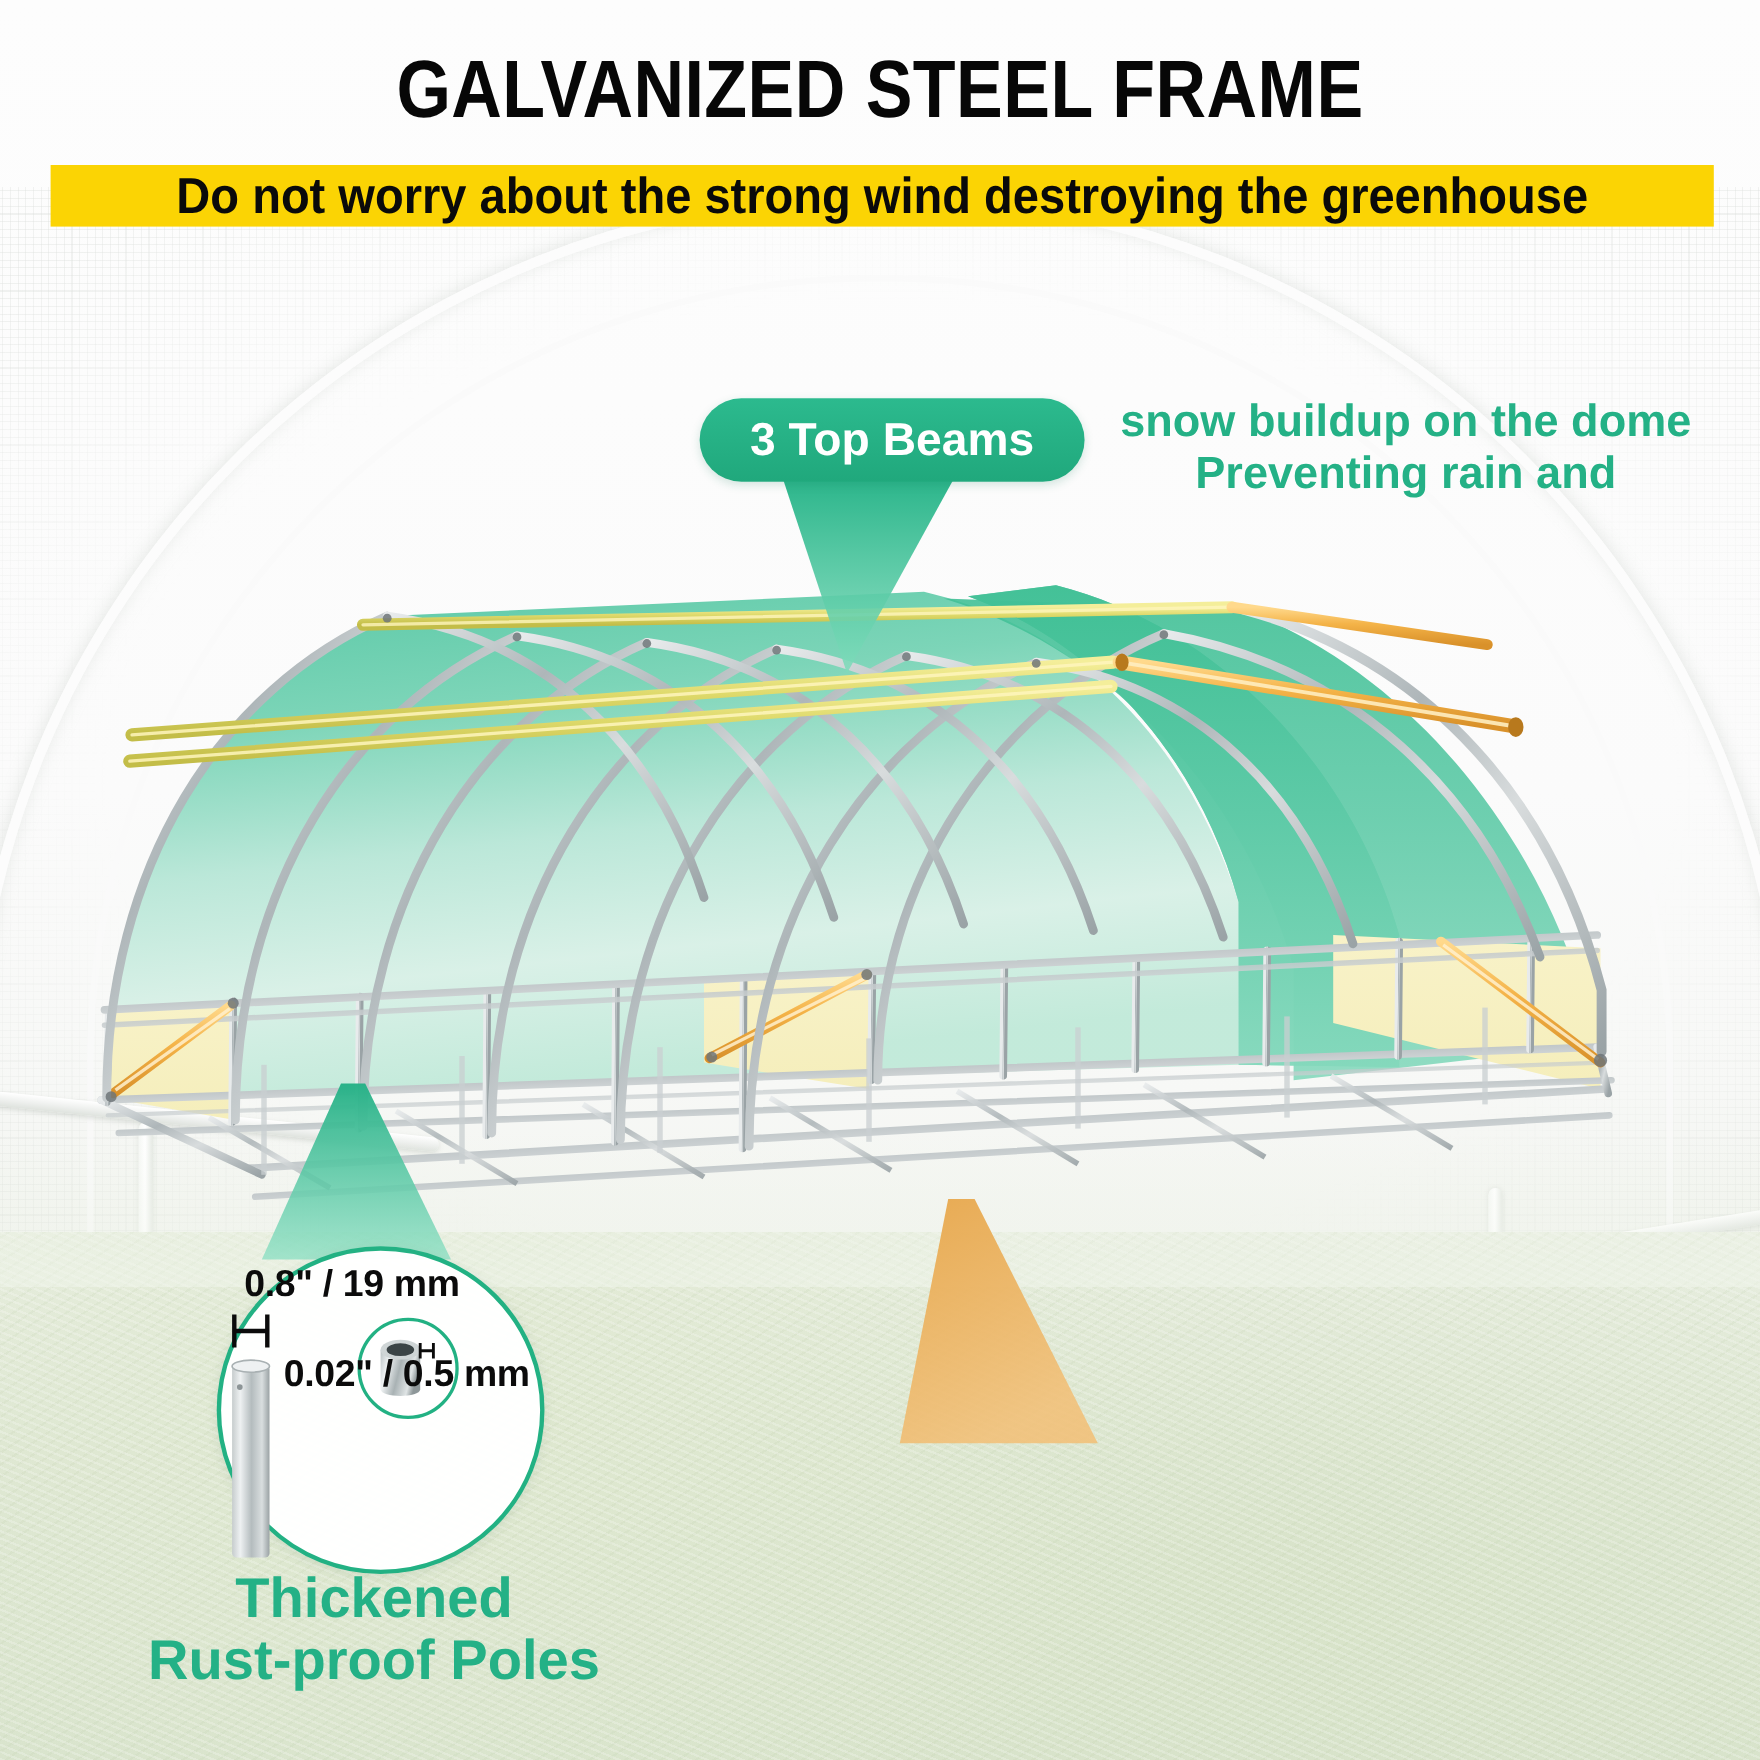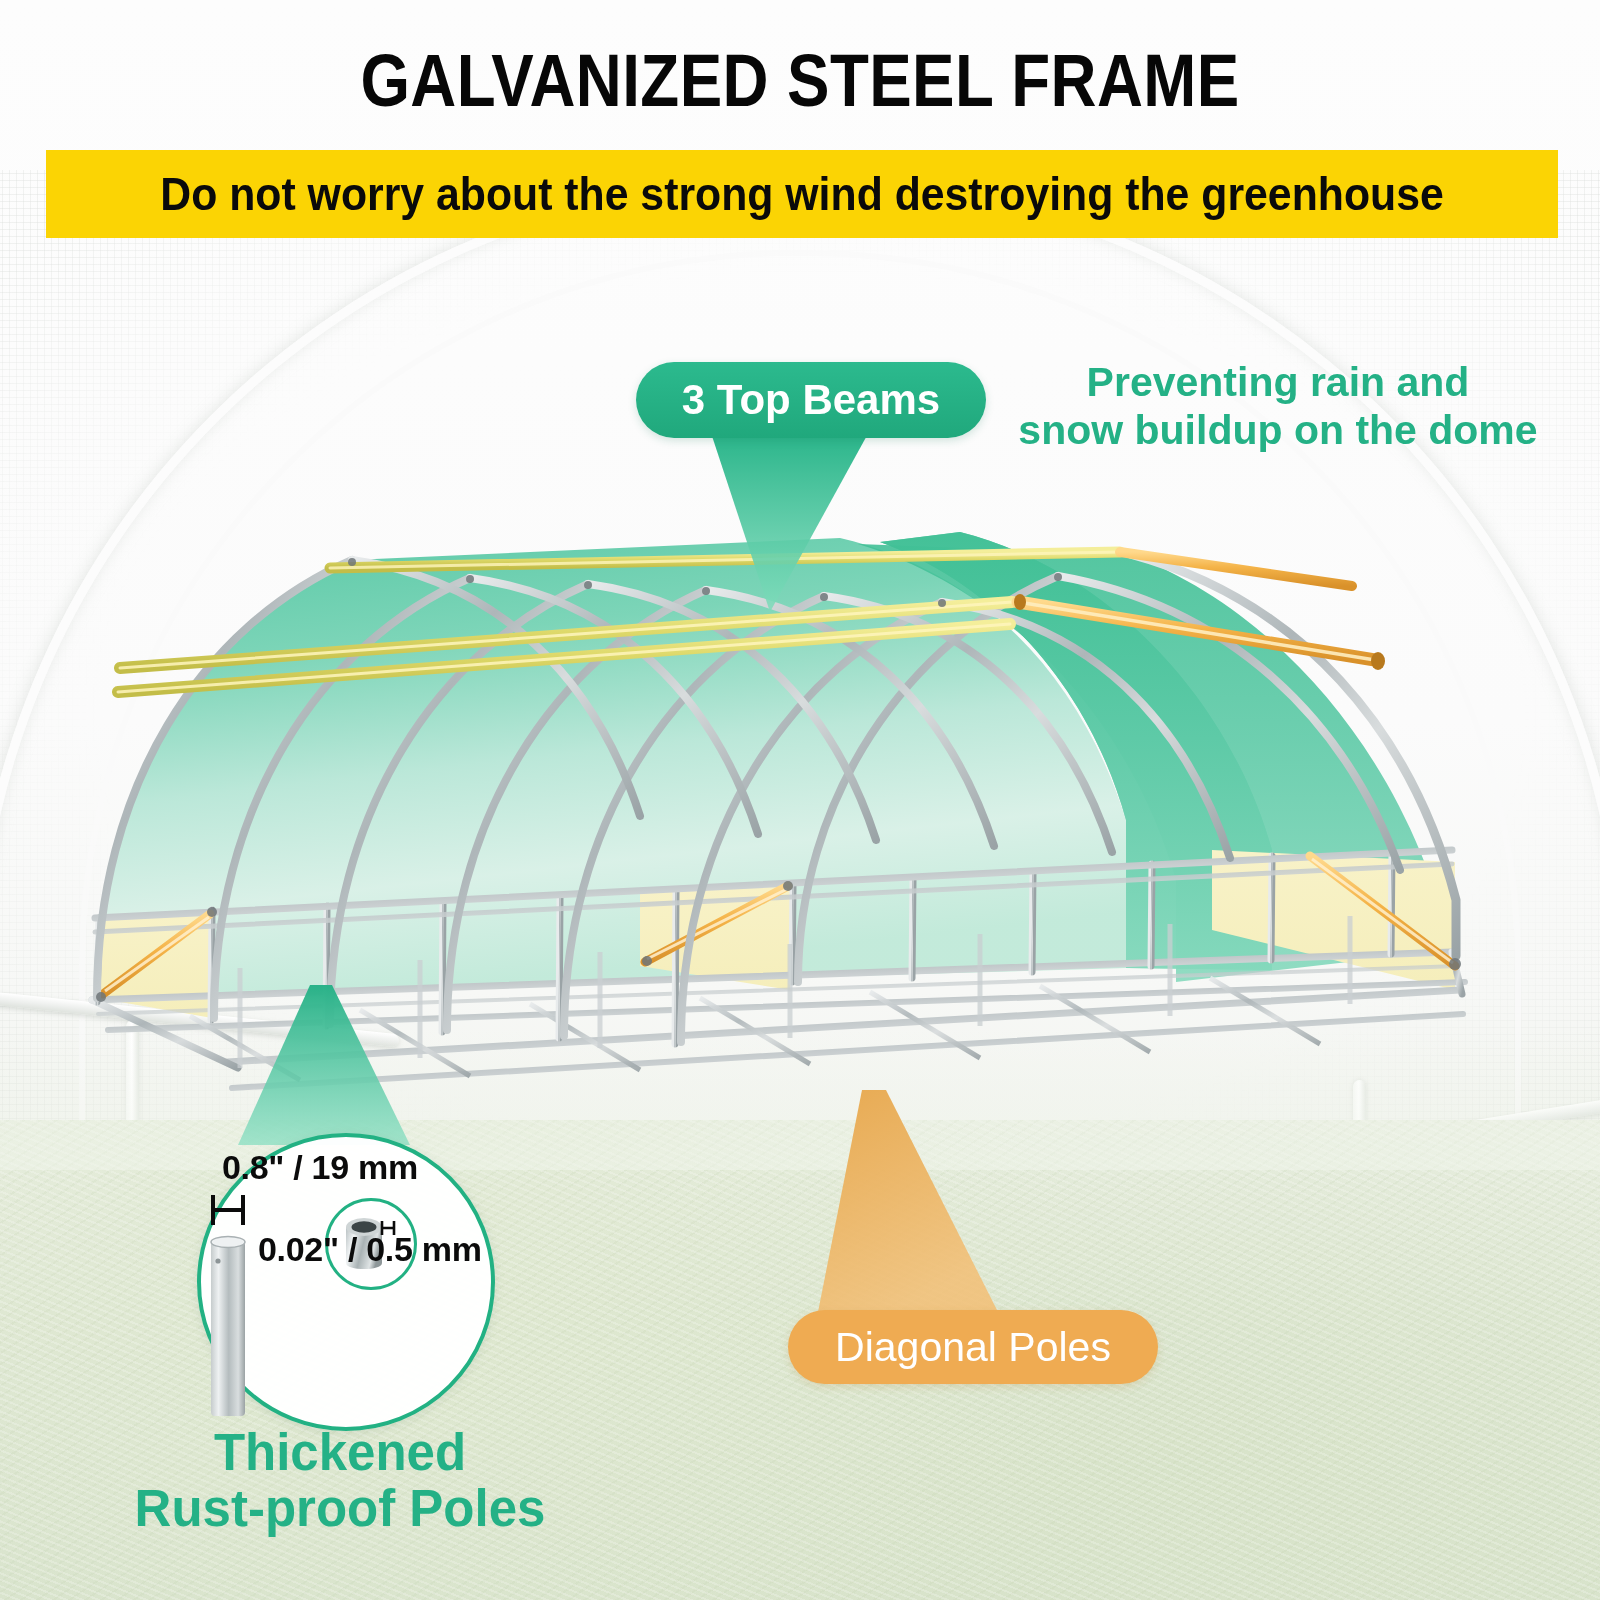--- a/index.html
+++ b/index.html
@@ -73,21 +73,21 @@
   
   .title{
     position:absolute;left:0;right:0;top:40px;text-align:center;
     font-size:74px;line-height:82px;font-weight:700;letter-spacing:.5px;
     color:#070707;
     font-family:"Liberation Sans Narrow","Liberation Sans",sans-serif;
     transform:scaleX(.86);transform-origin:50% 50%;
     white-space:nowrap;
   }
   .subbar{
-    position:absolute;left:46px;top:150px;width:1512px;height:88px;
+    position:absolute;left:46px;top:150px;width:1512px;height:56px;
     background:#fbd404;
     display:flex;align-items:center;justify-content:center;
   }
   .subbar span{
     font-size:46px;font-weight:700;color:#0a0a0a;line-height:52px;
     font-family:"Liberation Sans Narrow","Liberation Sans",sans-serif;
     transform:scaleX(.93);white-space:nowrap;
   }
 
   
@@ -382,27 +382,24 @@
   <div class="title">GALVANIZED STEEL FRAME</div>
 
   <div class="subbar">
     <span>Do not worry about the strong wind destroying the greenhouse</span>
   </div>
 
   <div class="pill pill-green">
     <span>3 Top Beams</span>
   </div>
 
-  <div class="pill pill-orange">
-    <span>Diagonal Poles</span>
-  </div>
 
   <div class="sidetext">
+    <div>snow buildup on the dome</div>
     <div>Preventing rain and</div>
-    <div>snow buildup on the dome</div>
   </div>
 
   <div class="speccircle"></div>
 
   <div class="spec-svg">
     <svg width="290" height="290" viewBox="0 0 290 290">
       <defs>
         <linearGradient id="poleG" x1="0" y1="0" x2="1" y2="0">
           <stop offset="0%" stop-color="#c6cccd"></stop>
           <stop offset="22%" stop-color="#eef1f2"></stop>

